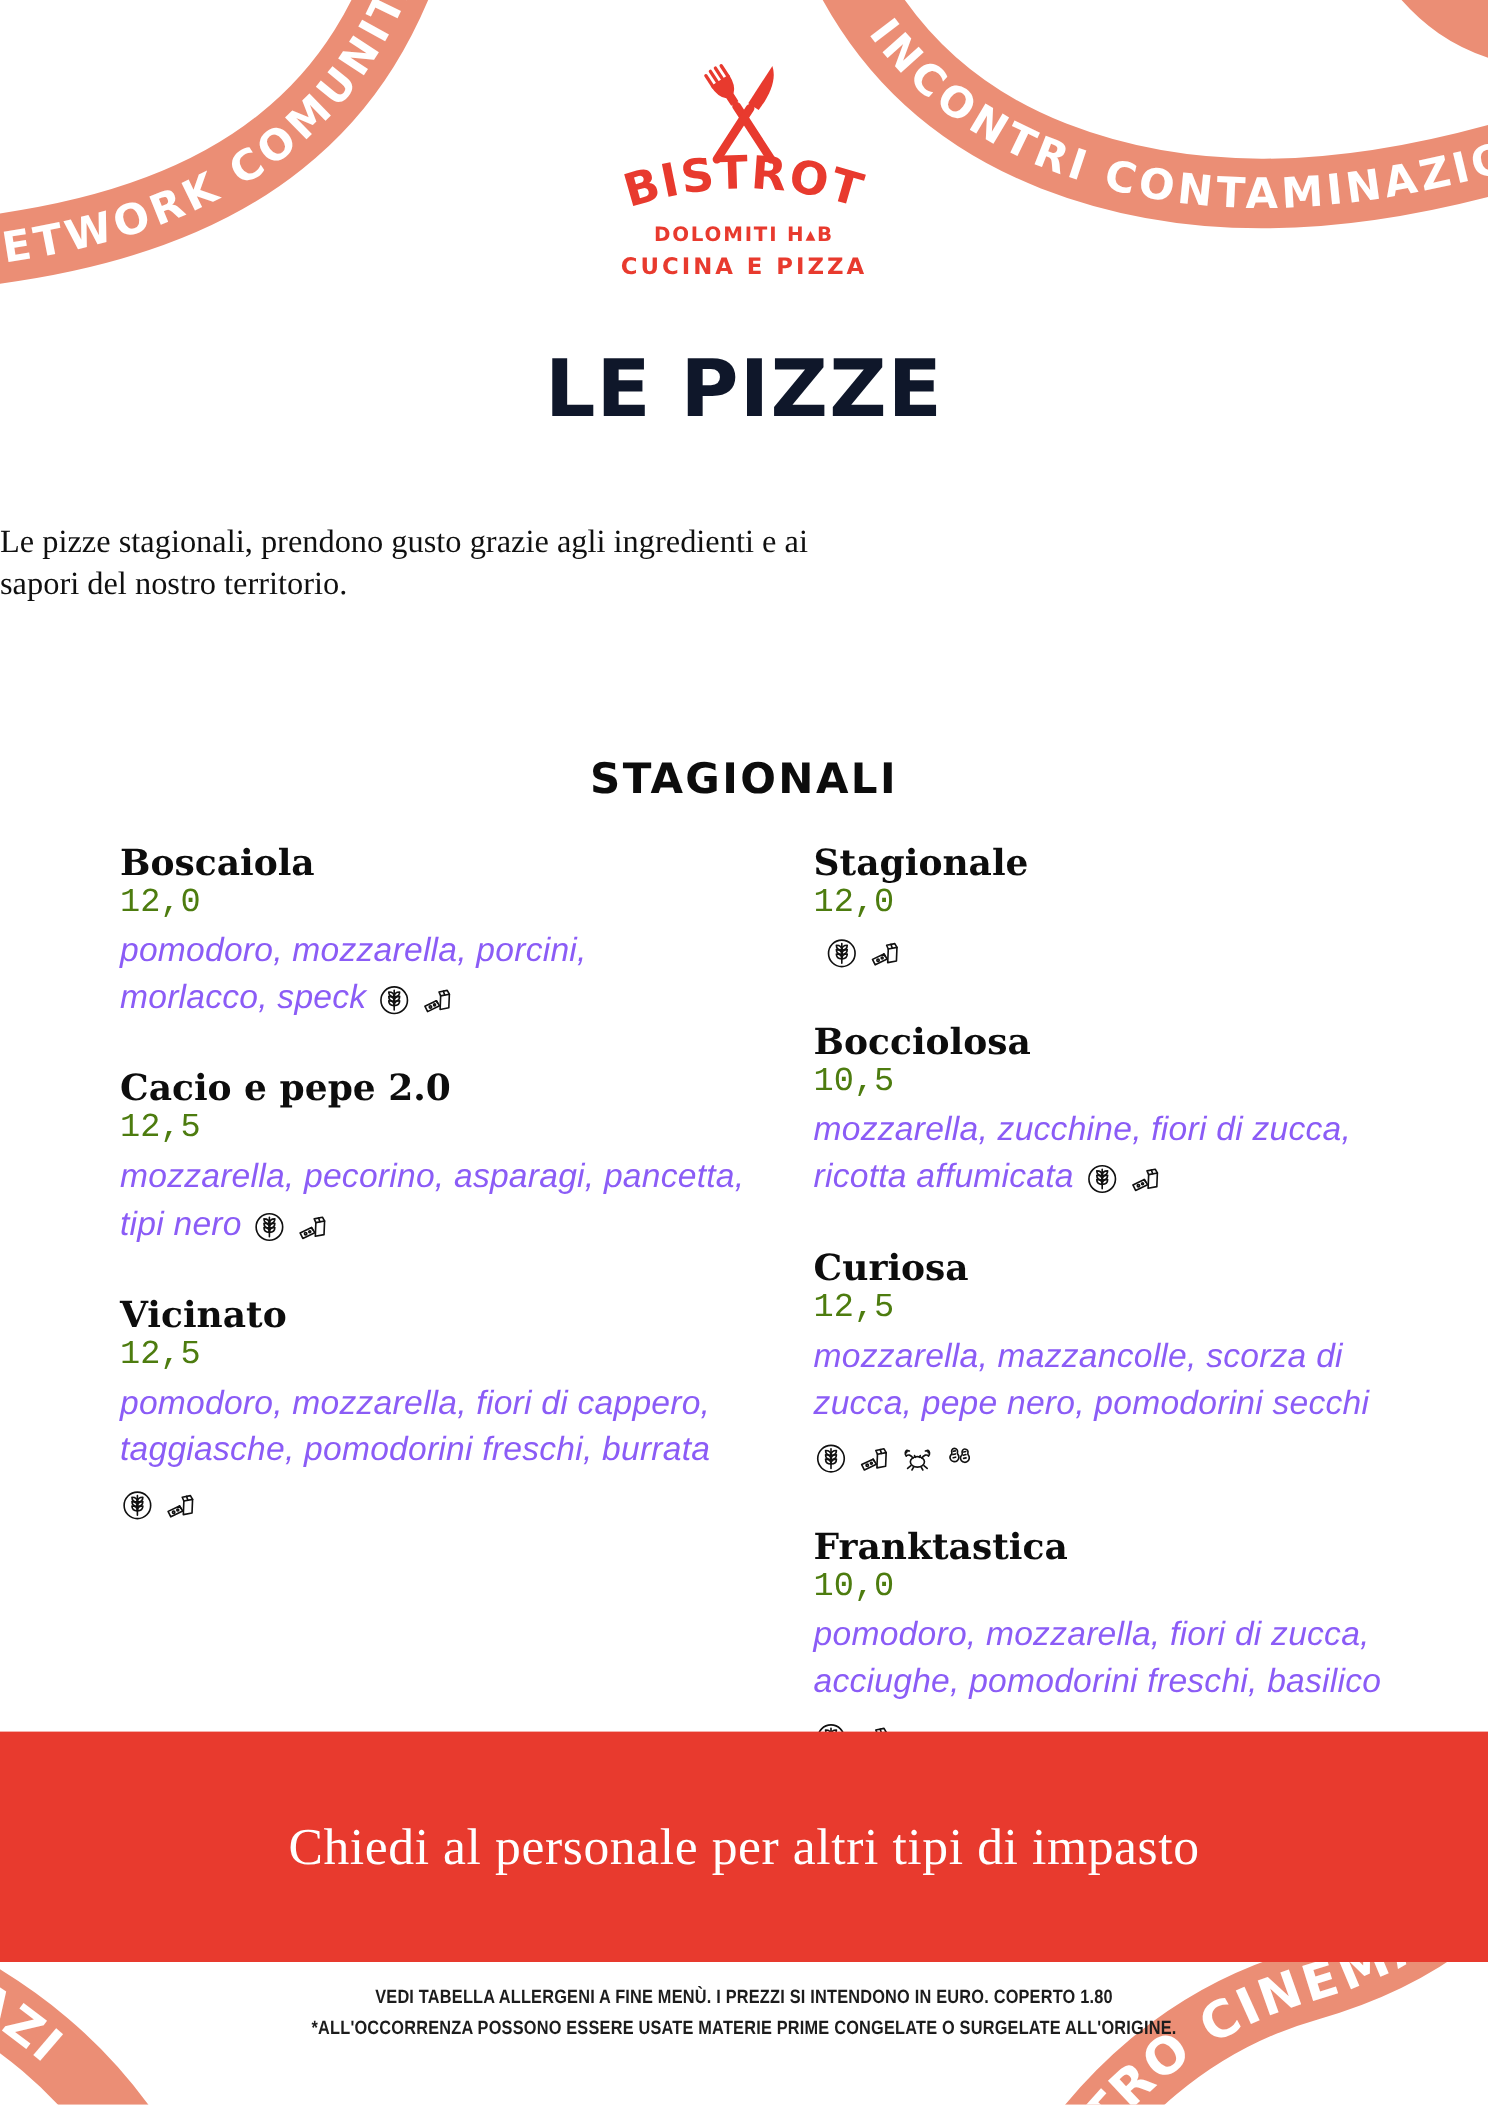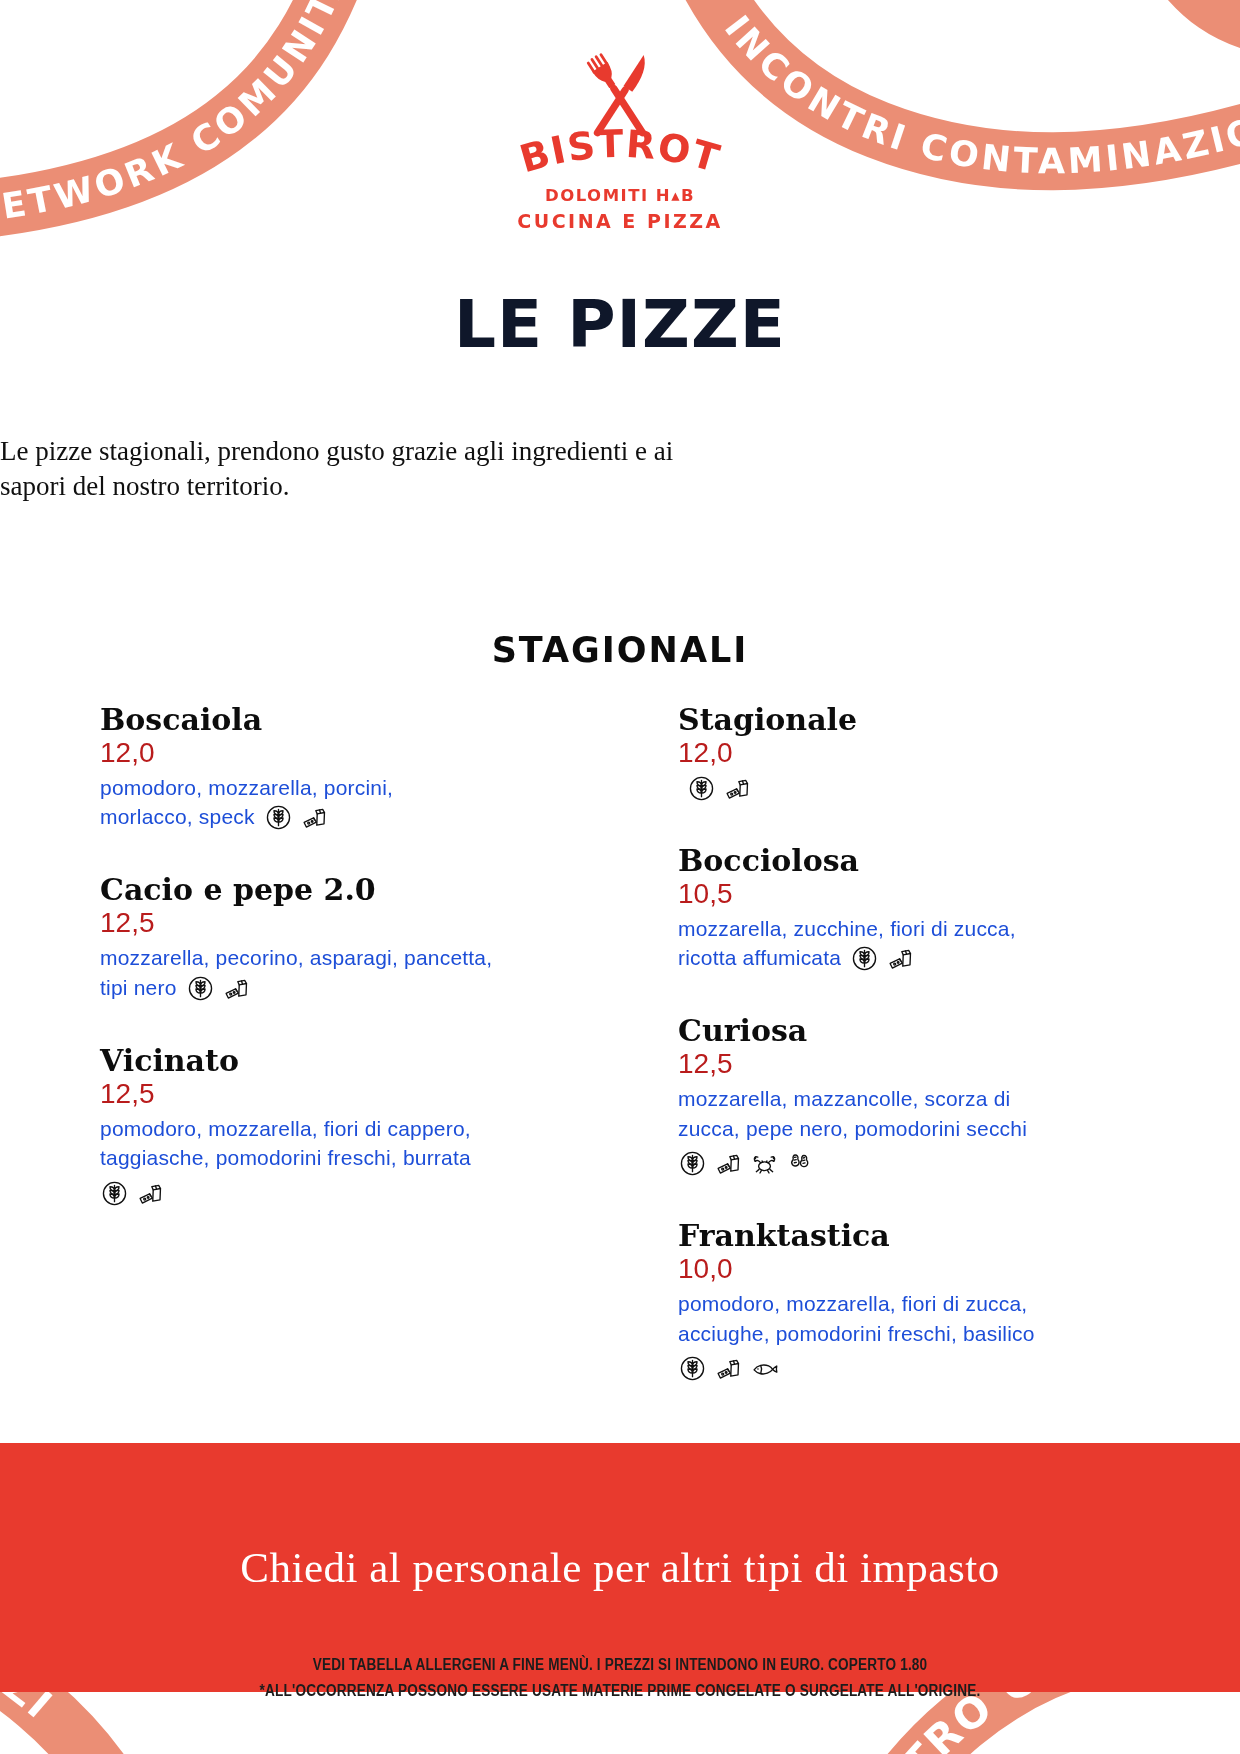--- a/index.html
+++ b/index.html
@@ -33,31 +33,31 @@
   }
 
   
   .menu {
     position:absolute; top:702px; left:100px; z-index:2;
     display:grid; grid-template-columns:408px 408px; column-gap:170px;
   }
   .item { margin-bottom:40px; }
   .head { display:flex; justify-content:space-between; align-items:baseline; margin-bottom:4px;flex-direction:column; }
   .pname { margin:0; font-family:"DejaVu Serif", serif; font-weight:bold; font-size:30px; color:#0d0d0d; }
-  .price { font-family:Liberation Sans, sans-serif; font-size:28px; color:#b91c1c; }
-  .ing { margin:0; font-size:21px; line-height:1.4; letter-spacing:0.2px; color:#1d4ed8; }
+  .price { font-family:Liberation Mono, monospace; font-size:28px; color:#4d7c0f; }
+  .ing { margin:0; font-size:28px; line-height:1.4; letter-spacing:0.2px; color:#8b5cf6;font-style:italic; }
   .ing .txt { white-space:pre; }
   .algs { display:inline-block; margin-left:9px; }
   .algs .alg { width:29px; height:29px; margin-right:7px; vertical-align:-8px; }
   .algs-block { display:block; margin-left:0; margin-top:5px; }
   .gap { margin-top:13px; }
 
   
   .banner {
-    position:absolute; top:1443px; left:0; width:1240px; height:249px; z-index:2;
+    position:absolute; top:1443px; left:0; width:1240px; height:192px; z-index:2;
     background:#e83a2e; display:flex; align-items:center; justify-content:center;
   }
   .banner-text {
     color:#ffffff; font-family:"Liberation Serif", serif; font-size:43px; letter-spacing:0.5px;
   }
 
   
   .footer { position:absolute; top:1652px; left:0; right:0; z-index:2; text-align:center; }
   .footer div {
     display:block; font-size:16px; font-weight:bold; letter-spacing:0.2px;

